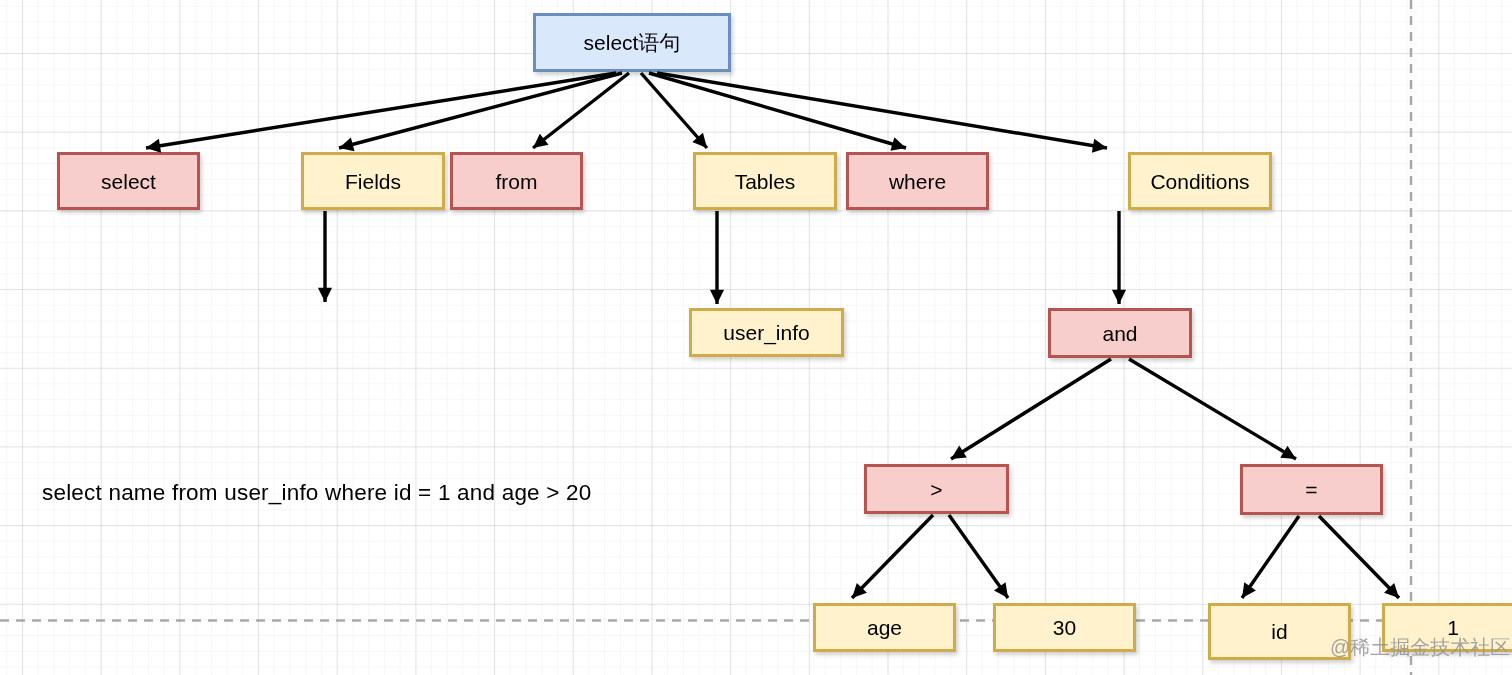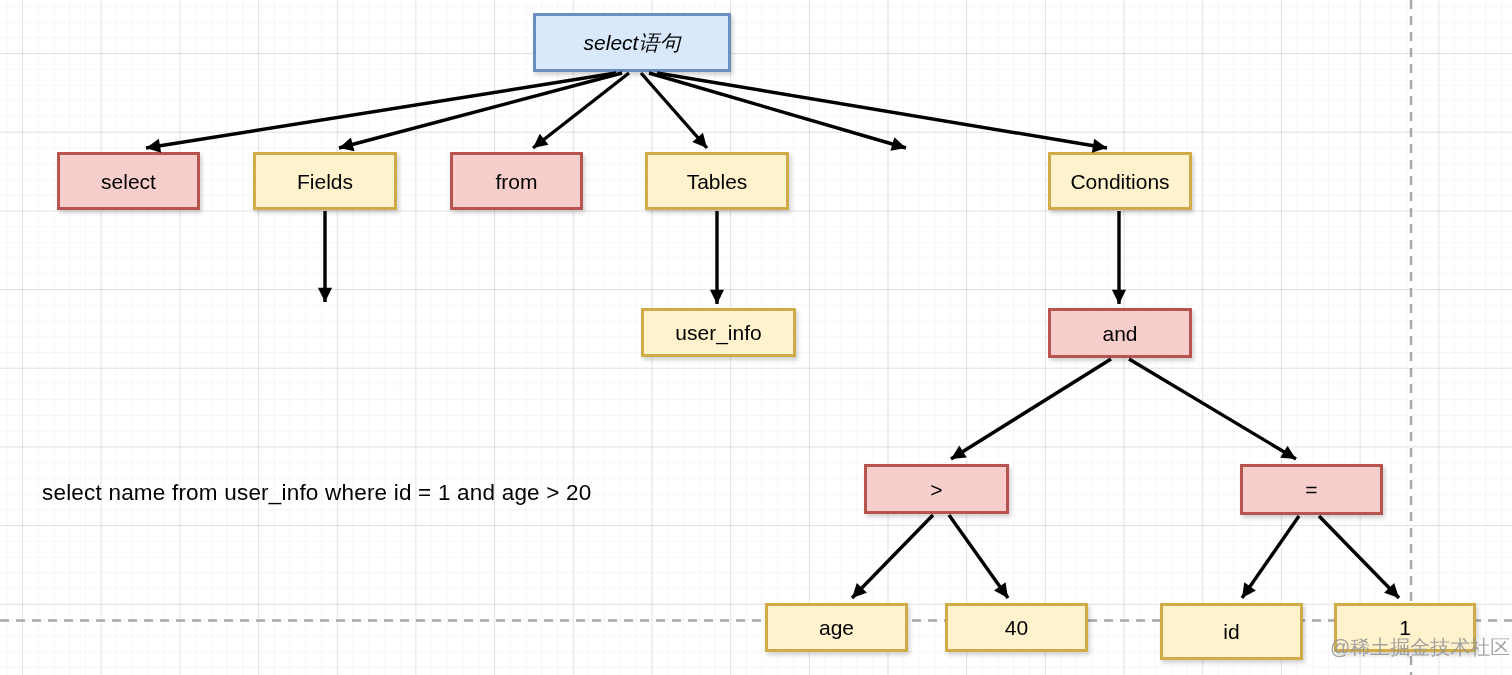--- a/index.html
+++ b/index.html
@@ -23,23 +23,23 @@
   .layer{position:absolute;left:0;top:0;pointer-events:none;}
   .node{
     position:absolute;
     box-sizing:border-box;
     display:flex;align-items:center;justify-content:center;
     font-size:21px;line-height:1;color:#000;
     border:3px solid;
     box-shadow:2px 3px 4px rgba(0,0,0,0.18);
     white-space:nowrap;
   }
-  .node.blue  {background:#dae8fc;border-color:#6c8ebf;font-style:italic;}
+  .node.blue  {background:#dae8fc;border-color:#6c8ebf;}
   .node.pink  {background:#f8cecc;border-color:#b85450;}
-  .node.yellow{background:#fff2cc;border-color:#cfab4a;}
+  .node.yellow{background:#fff2cc;border-color:#cfab4a;margin-left:48px;}
   #sql-text{
     position:absolute;left:42px;top:480px;
     font-size:22.5px;color:#000;letter-spacing:0.2px;
     white-space:nowrap;
     text-align:right;
   }
   #watermark{
     position:absolute;left:1330px;top:634px;
     font-size:20px;color:rgba(148,148,148,0.85);
     white-space:nowrap;z-index:5;
@@ -54,30 +54,31 @@
     <line x1="0" y1="620.5" x2="1512" y2="620.5" stroke="#a8a8a8" stroke-width="2.5" stroke-dasharray="9 7"></line>
     <line x1="1411" y1="0" x2="1411" y2="675" stroke="#a8a8a8" stroke-width="2.5" stroke-dasharray="9 7"></line>
   </svg>
 
   <div class="node blue" style="left:533px;top:13px;width:198px;height:59px">select语句</div>
 
   <div class="node pink" style="left:57px;top:152px;width:143px;height:58px">select</div>
   <div class="node yellow" style="left:253px;top:152px;width:144px;height:58px">Fields</div>
   <div class="node pink" style="left:450px;top:152px;width:133px;height:58px">from</div>
   <div class="node yellow" style="left:645px;top:152px;width:144px;height:58px">Tables</div>
-  <div class="node yellow" style="left:1048px;top:152px;width:144px;height:58px">Conditions</div>
+  <div class="node pink" style="left:846px;top:152px;width:143px;height:58px">where</div>
+  <div class="node yellow" style="left:1080px;top:152px;width:144px;height:58px">Conditions</div>
 
   <div class="node yellow" style="left:641px;top:308px;width:155px;height:49px">user_info</div>
   <div class="node pink" style="left:1048px;top:308px;width:144px;height:50px">and</div>
 
   <div class="node pink" style="left:864px;top:464px;width:145px;height:50px">&gt;</div>
   <div class="node pink" style="left:1240px;top:464px;width:143px;height:51px">=</div>
 
   <div class="node yellow" style="left:765px;top:603px;width:143px;height:49px">age</div>
-  <div class="node yellow" style="left:945px;top:603px;width:143px;height:49px">40</div>
+  <div class="node yellow" style="left:945px;top:603px;width:143px;height:49px">30</div>
   <div class="node yellow" style="left:1160px;top:603px;width:143px;height:57px">id</div>
   <div class="node yellow" style="left:1334px;top:603px;width:142px;height:49px">1</div>
 
   <svg class="layer" width="1512" height="675">
     <defs>
       <marker id="ah" viewBox="0 0 12 12" refX="11" refY="6" markerWidth="5" markerHeight="5" orient="auto-start-reverse">
         <path d="M1,1 L11,6 L1,11 z" fill="#000"></path>
       </marker>
     </defs>
     <g stroke="#000" stroke-width="3.4" fill="none">

